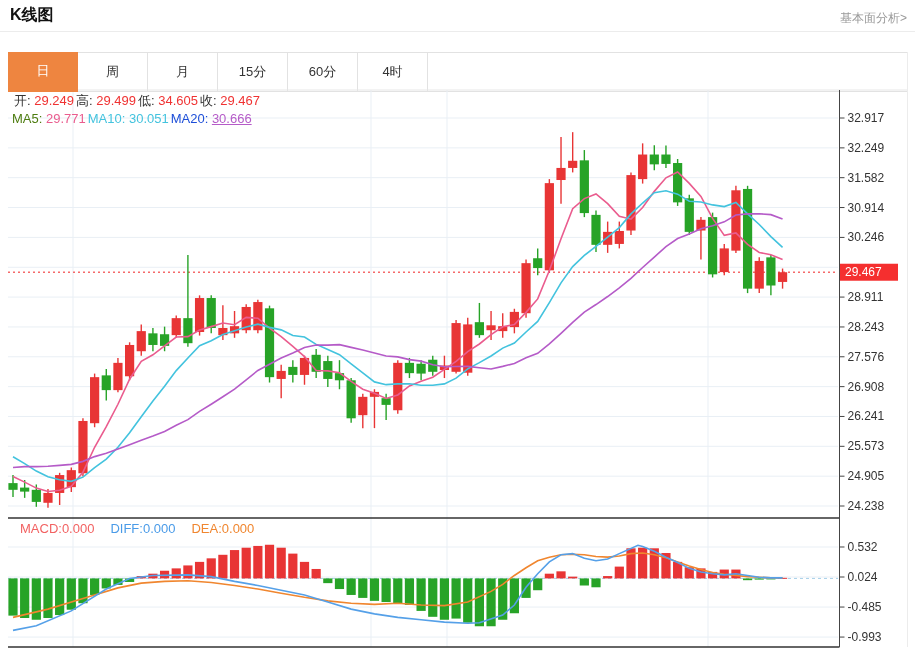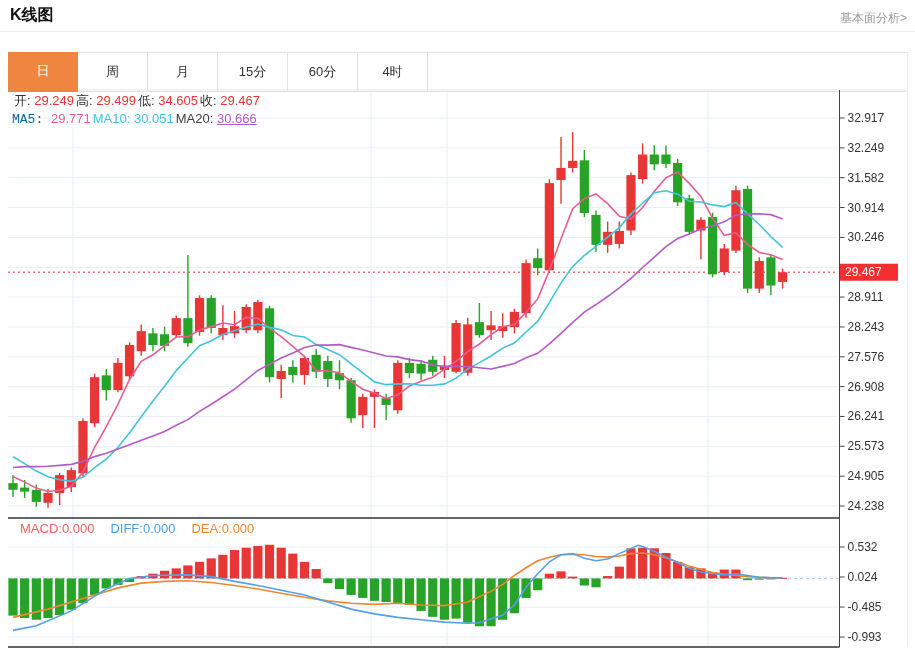--- a/index.html
+++ b/index.html
@@ -313,22 +313,22 @@
     <text x="845" y="276.2357000000002" font-size="12" fill="#fff">29.467</text>
   </svg>
 
 <div class="abs legend-row" id="ohlc-legend">
     <span class="leg-item"><span class="leg-label">开: </span><span style="color: rgb(240, 50, 50);">29.249</span></span>
     <span class="leg-item"><span class="leg-label">高: </span><span style="color: rgb(240, 50, 50);">29.499</span></span>
     <span class="leg-item"><span class="leg-label">低: </span><span style="color: rgb(240, 50, 50);">34.605</span></span>
     <span class="leg-item"><span class="leg-label">收: </span><span style="color: rgb(240, 50, 50);">29.467</span></span>
   </div>
 <div class="abs legend-row" id="ma-legend">
-    <span class="leg-item"><span class="leg-label" style="color: #0369a1; font-family: Liberation Mono, monospace;">MA5: </span><span style="color: rgb(234, 92, 142);">29.771</span></span>
+    <span class="leg-item"><span class="leg-label" style="color: #4d7c0f;">MA5: </span><span style="color: rgb(234, 92, 142);">29.771</span></span>
     <span class="leg-item"><span class="leg-label" style="color: rgb(67, 195, 222);">MA10: </span><span style="color: rgb(67, 195, 222);">30.051</span></span>
-    <span class="leg-item"><span class="leg-label" style="color: #404040;">MA20: </span><span style="color: rgb(181, 91, 200); text-decoration: underline;">30.666</span></span>
+    <span class="leg-item"><span class="leg-label" style="color: #1d4ed8;">MA20: </span><span style="color: rgb(181, 91, 200); text-decoration: underline;">30.666</span></span>
   </div>
 <div class="abs legend-row" id="macd-legend">
     <span style="color: rgb(242, 98, 98);">MACD:0.000</span>
     <span style="color: rgb(74, 155, 232);">DIFF:0.000</span>
     <span style="color: rgb(240, 134, 47);">DEA:0.000</span>
   </div>
 <div class="abs" id="right-border"></div>
 
 </body></html>

